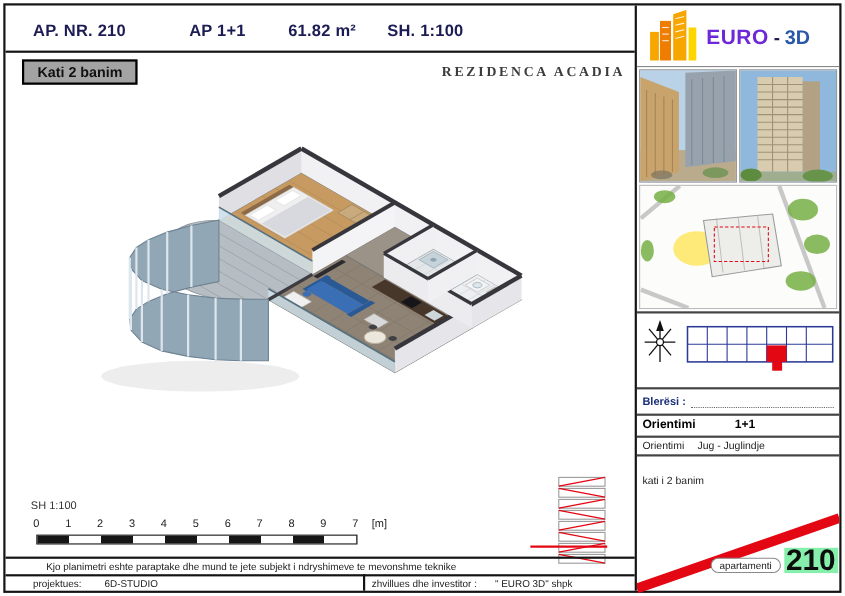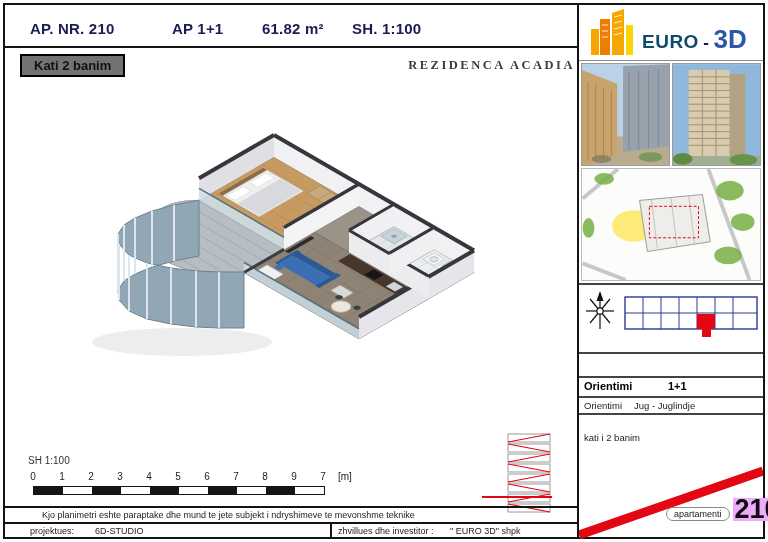--- a/index.html
+++ b/index.html
@@ -3,47 +3,47 @@
 <meta charset="utf-8">
 <style>
   html,body{margin:0;padding:0;background:#e9e9e9;}
   .sheet{position:relative;width:768px;height:542px;background:#fff;font-family:"Liberation Sans",sans-serif;color:#111;overflow:hidden;}
   .abs{position:absolute;}
   .frame{position:absolute;inset:3px;border:2px solid #141414;pointer-events:none;}
   .vsep{position:absolute;left:577px;top:5px;width:2px;height:532px;background:#141414;}
   .hline{position:absolute;background:#141414;height:2px;}
   .thin{height:1px;background:#555;}
   .htxt{position:absolute;top:20px;font-size:15px;font-weight:bold;color:#1c1c55;letter-spacing:.2px;white-space:nowrap;}
-  .kati-box{position:absolute;left:20px;top:54px;border:2px solid #000;padding:2px 12px;font-size:13px;font-weight:bold;background:#737373;white-space:nowrap;}
-  .title{position:absolute;left:395px;top:58px;width:180px;text-align:right;font-family:"Liberation Serif",serif;font-weight:bold;font-size:12.5px;letter-spacing:2.5px;color:#3c3c3c;white-space:nowrap;}
+  .kati-box{position:absolute;left:20px;top:54px;border:2px solid #000;padding:2px 12px;font-size:13px;font-weight:bold;background:#a3a3a3;white-space:nowrap;}
+  .title{position:absolute;left:395px;top:58px;width:180px;text-align:center;font-family:"Liberation Serif",serif;font-weight:bold;font-size:12.5px;letter-spacing:2.5px;color:#3c3c3c;white-space:nowrap;}
   .sb-label{position:absolute;top:455px;left:28px;font-size:10px;color:#333;}
   .ticks{position:absolute;left:33px;top:471px;width:340px;height:12px;font-size:10px;color:#222;}
   .tick{position:absolute;transform:translateX(-50%);}
   .tick-unit{position:absolute;left:305px;}
   .scalebar{position:absolute;left:33px;top:486px;width:290px;height:7px;border:1px solid #141414;background:repeating-linear-gradient(90deg,#161616 0 29px,#ffffff 29px 58px);}
   .ftxt{position:absolute;font-size:9px;color:#222;white-space:nowrap;}
   .fvline{position:absolute;left:330px;top:522px;width:1.5px;height:15px;background:#141414;}
   .sline{position:absolute;left:579px;width:184px;background:#444;height:1.5px;}
   .photo{position:absolute;border:1px solid #9a9a9a;box-sizing:border-box;background:#cfe0ee;}
   .logo-text{position:absolute;left:642px;top:24px;font-weight:bold;white-space:nowrap;}
-  .logo-euro{font-size:19px;color:#0c4a6e;letter-spacing:.5px;}
+  .logo-euro{font-size:19px;color:#6d28d9;letter-spacing:.5px;}
   .logo-dash{font-size:17px;color:#181850;}
-  .logo-3d{font-size:26px;color:#2a57a8;text-align:center;}
+  .logo-3d{font-size:18px;color:#2a57a8;text-align:center;}
   .info-row{position:absolute;left:584px;width:174px;white-space:nowrap;}
   .buyer{top:359px;display:flex;align-items:flex-end;}
   .buyer-label{font-size:10px;font-weight:bold;color:#1b2f7a;}
   .buyer-line{flex:1;border-bottom:1px dotted #666;margin-left:5px;height:11px;}
   .apt-label{position:absolute;left:584px;top:380px;font-size:11px;font-weight:bold;color:#000;}
   .apt-value{position:absolute;left:668px;top:380px;font-size:11px;font-weight:bold;color:#000;}
   .ori-label{position:absolute;left:584px;top:400px;font-size:9.5px;color:#222;}
   .ori-value{position:absolute;left:634px;top:400px;font-size:9.5px;color:#222;}
   .floor-note{position:absolute;left:584px;top:432px;font-size:9.5px;color:#222;}
   .badge{position:absolute;left:646px;top:498px;display:flex;align-items:flex-end;gap:3px;}
-  .badge-label{background:#fff;border:1px solid #8a8a8a;border-radius:7px;padding:1px 7px;font-size:9px;color:#222;margin-left:20px;}
-  .badge-number{background:#f0abfc;font-size:27px;font-weight:bold;line-height:.85;color:#0d0d0d;padding:0 2px;}
+  .badge-label{background:#fff;border:1px solid #8a8a8a;border-radius:7px;padding:1px 7px;font-size:9px;color:#222;}
+  .badge-number{background:#86efac;font-size:27px;font-weight:bold;line-height:.85;color:#0d0d0d;padding:0 2px;}
 </style>
 </head>
 <body>
 
 <div class="sheet">
   <div class="frame"></div>
   <div class="vsep"></div>
 
   <div class="htxt" style="left:30px">AP. NR. 210</div>
   <div class="htxt" style="left:172px">AP 1+1</div>
@@ -357,20 +357,24 @@
       <line x1="57" y1="8" x2="57" y2="40"></line>
         <line x1="75" y1="8" x2="75" y2="40"></line>
       <line x1="93" y1="8" x2="93" y2="40"></line>
         <line x1="111" y1="8" x2="111" y2="40"></line>
     </g>
     <rect x="75" y="25" width="18" height="15" fill="#e30613"></rect>
     <rect x="80" y="40" width="9" height="8" fill="#e30613"></rect>
   </svg>
   <div class="sline" style="top:352px"></div>
 
+  <div class="info-row buyer">
+    <span class="buyer-label">Blerësi :</span>
+    <span class="buyer-line"></span>
+  </div>
   <div class="sline thin" style="top:376px"></div>
   <div class="apt-label">Orientimi</div>
   <div class="apt-value">1+1</div>
   <div class="sline thin" style="top:396px"></div>
   <div class="ori-label">Orientimi</div>
   <div class="ori-value">Jug - Juglindje</div>
   <div class="sline thin" style="top:413px"></div>
   <div class="floor-note">kati i 2 banim</div>
 
   <svg class="abs" style="left:579px;top:455px" width="184" height="84" viewBox="0 0 184 84">

